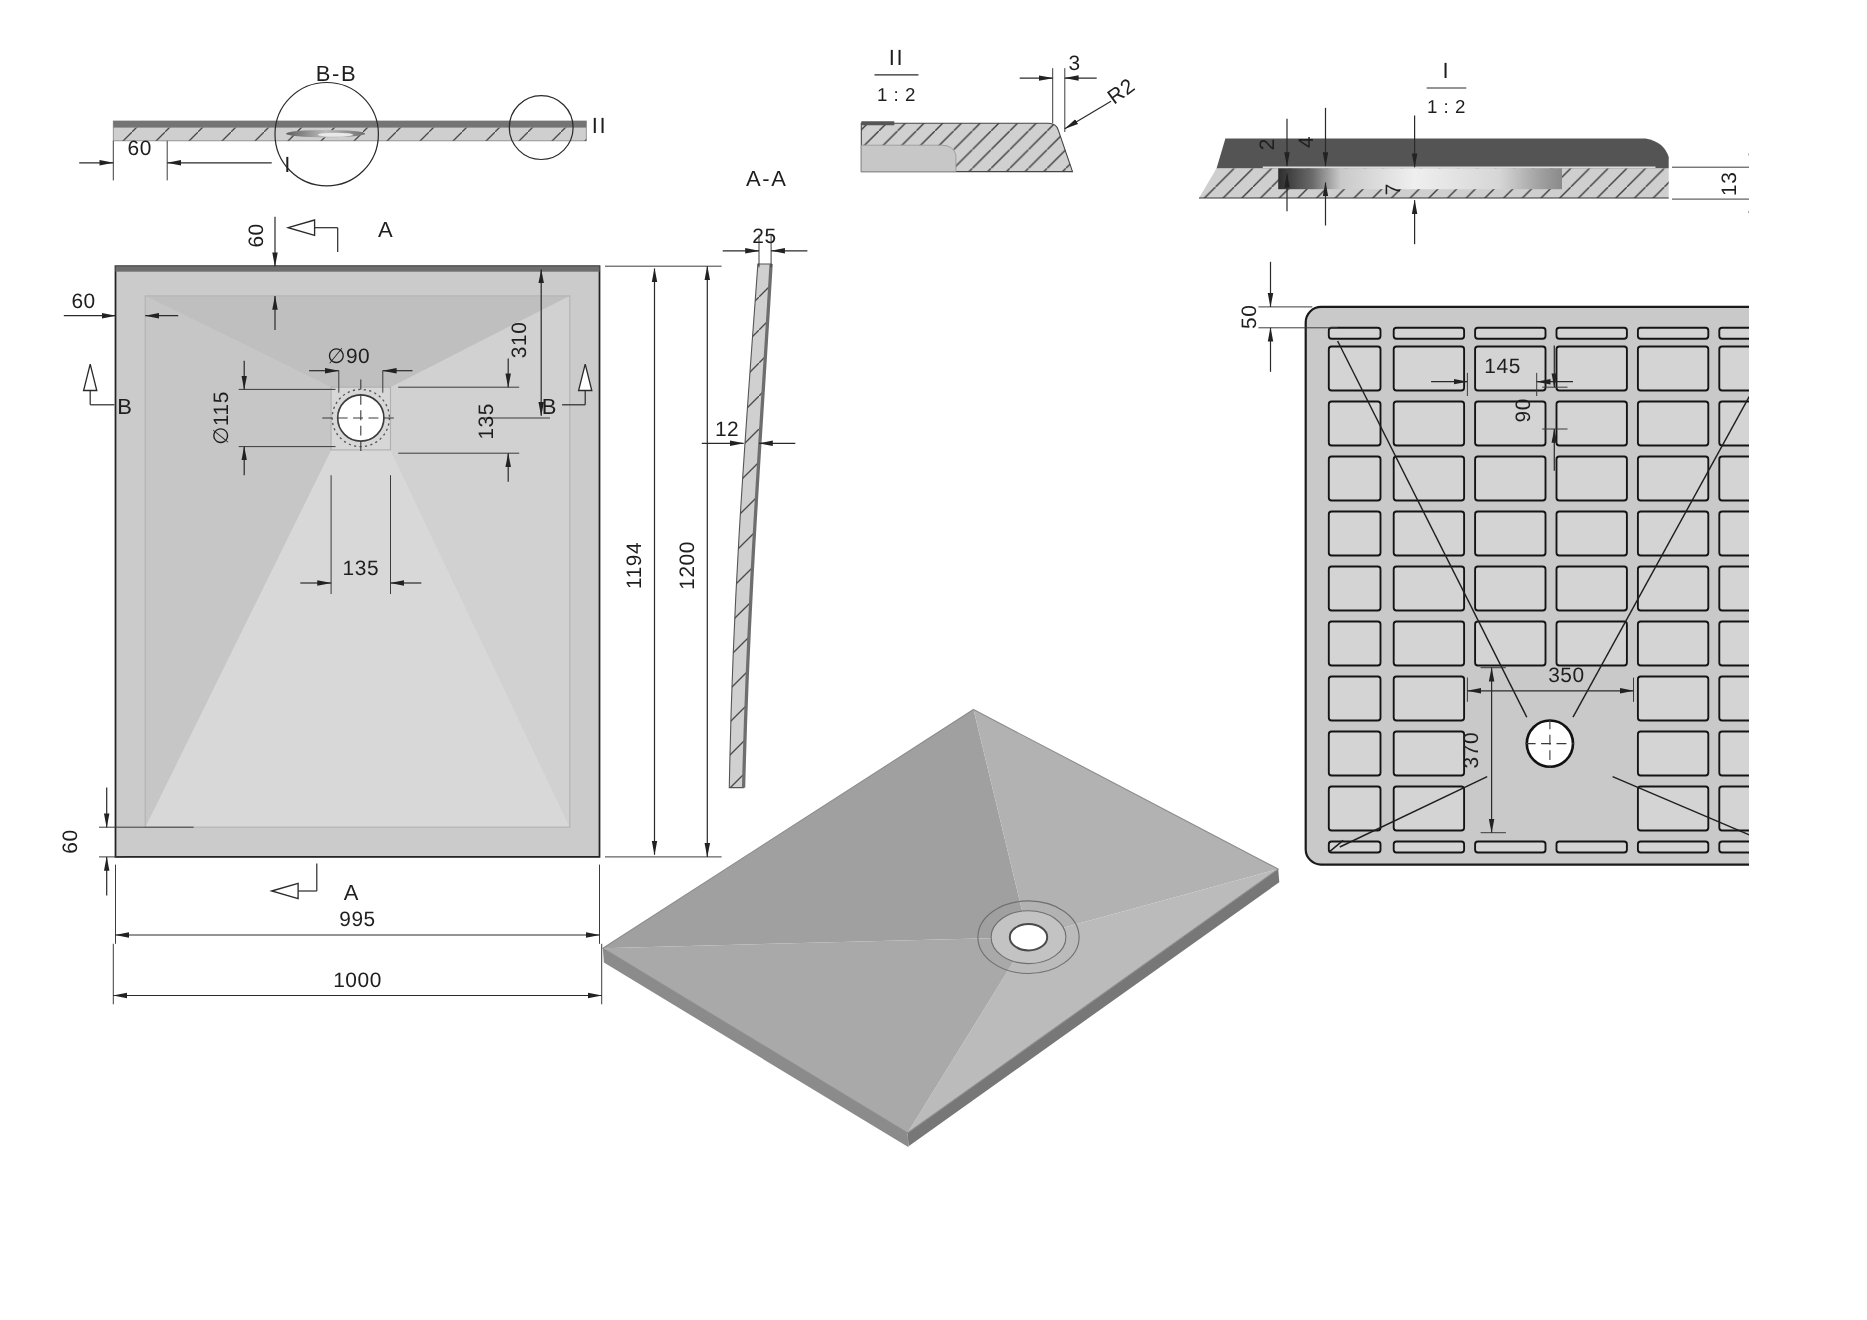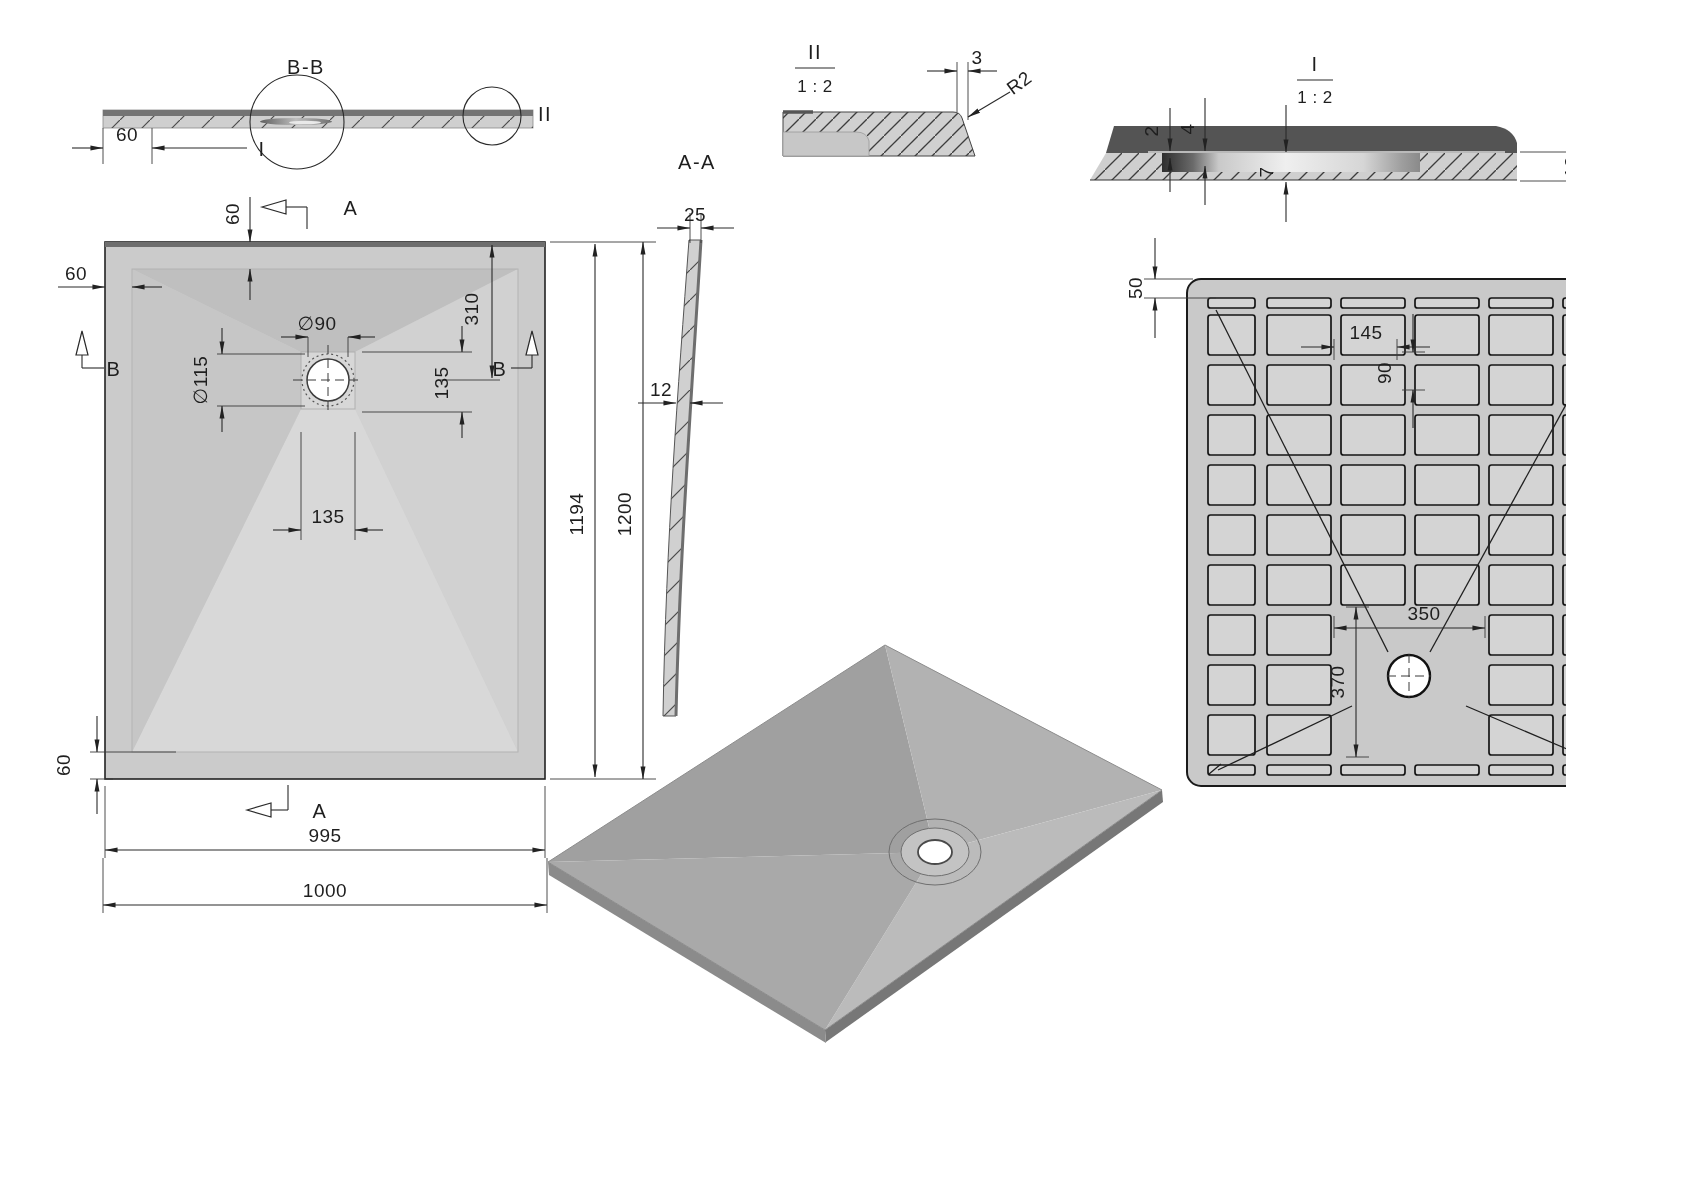--- a/index.html
+++ b/index.html
@@ -1,17 +1,17 @@
 <!DOCTYPE html>
 <html><head>
 <meta charset="utf-8">
 <style>
   html,body{margin:0;padding:0;background:#fff;}
   #canvas{position:relative;width:1566px;height:1200px;background:#ffffff;overflow:hidden;
-          font-family:"Liberation Sans",sans-serif;}
+          font-family:"Liberation Sans",sans-serif;padding-left:24px;}
   svg{position:absolute;left:0;top:0;}
   text{text-anchor:middle;fill:#1e1e1e;letter-spacing:.5px;}
   .txt{font:19px "Liberation Sans",sans-serif;}
   .lbl{font:20px "Liberation Sans",sans-serif;letter-spacing:1.5px;}
   .sm{font:17px "Liberation Sans",sans-serif;}
   .ln{stroke:#2a2a2a;stroke-width:1.1;fill:none;}
   .ext{stroke:#3a3a3a;stroke-width:0.9;fill:none;}
   .dash{stroke:#3a3a3a;stroke-width:1;stroke-dasharray:9 5;fill:none;}
   .dot{stroke:#555;stroke-width:1.2;stroke-dasharray:2 3;fill:none;}
   #grid-cells rect{fill:#d4d4d4;stroke:#141414;stroke-width:1.7;}

